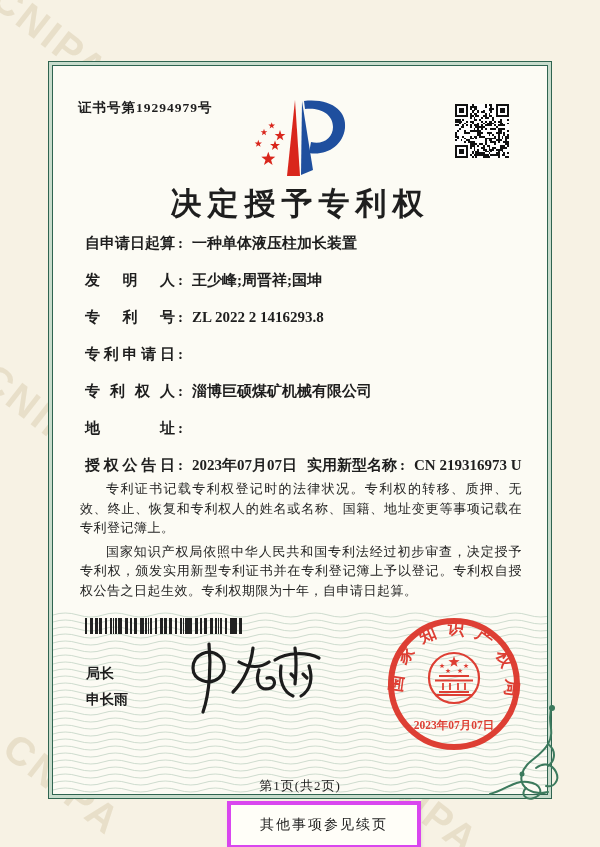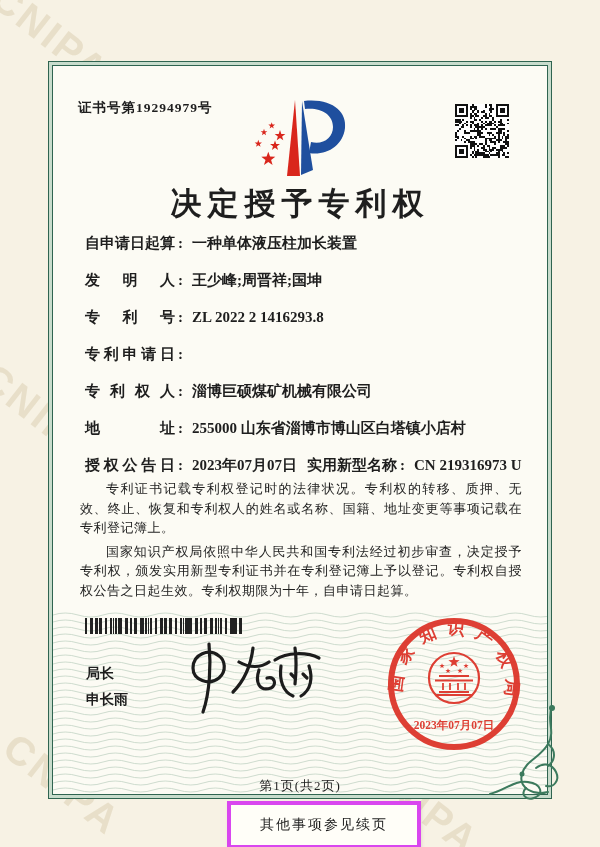--- a/index.html
+++ b/index.html
@@ -456,21 +456,20 @@
         <span class="colon">:</span>
     </div>
     <div class="row">
       <span class="lab">专利权人</span>
         <span class="colon">:</span>
       <span>淄博巨硕煤矿机械有限公司</span>
     </div>
     <div class="row">
       <span class="lab">地址</span>
         <span class="colon">:</span>
-      <span>255000 山东省淄博市博山区白塔镇小店村</span>
     </div>
     <div class="row">
       <span class="lab">授权公告日</span>
         <span class="colon">:</span>
       <span>2023年07月07日</span>
       <span class="lab2">实用新型名称</span>
         <span class="colon">:</span>
       <span>CN 219316973 U</span>
     </div>
   </div>

